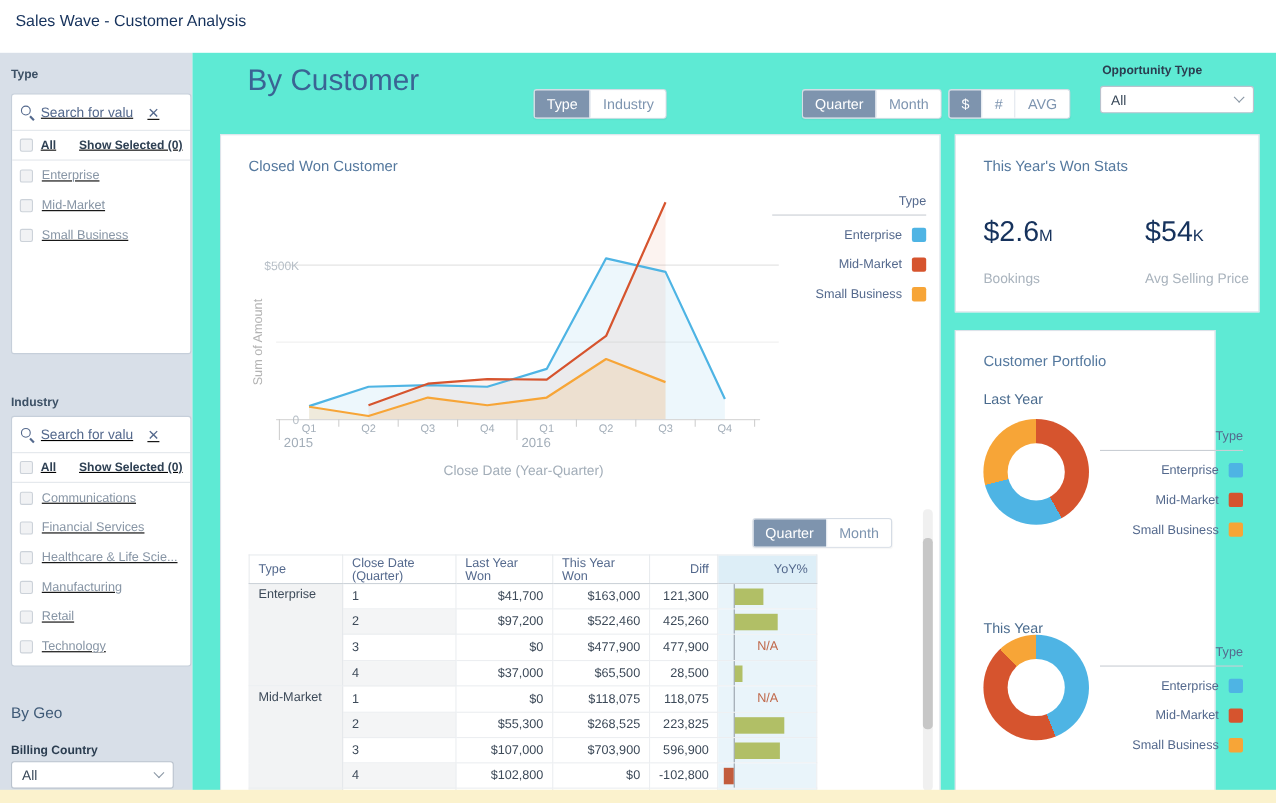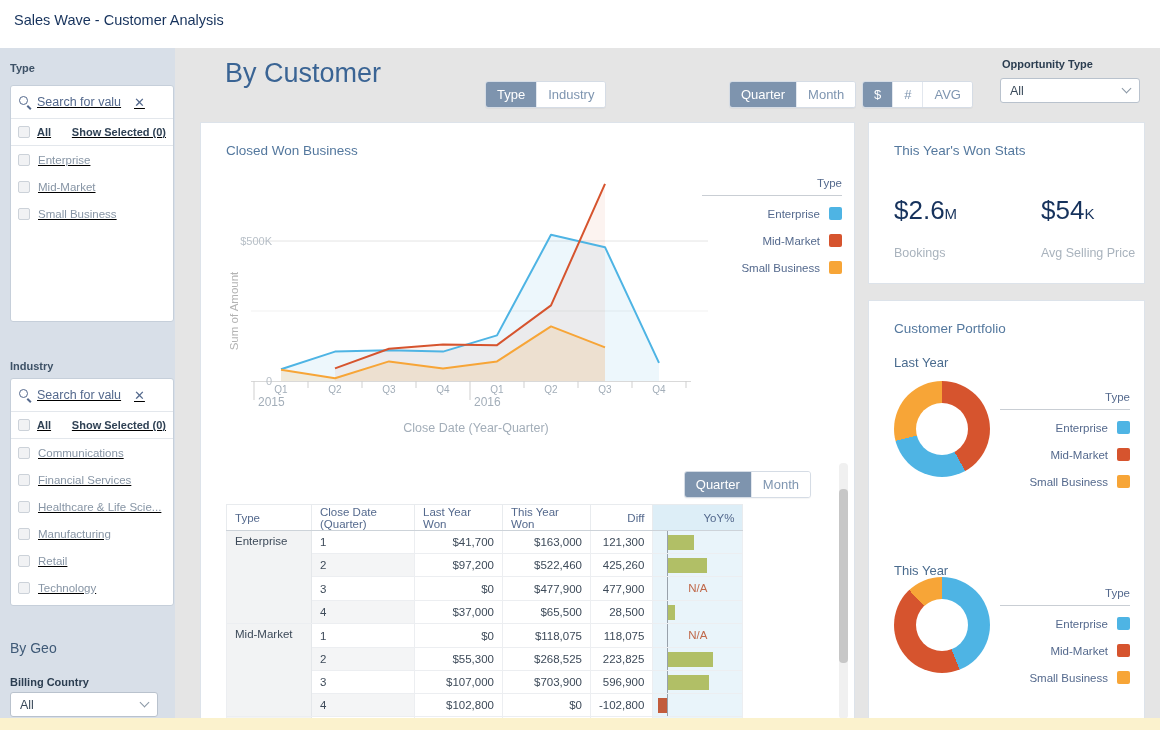--- a/index.html
+++ b/index.html
@@ -26,37 +26,37 @@
   .frow-all .show-sel { margin-left:auto; font-weight:600; }
   .cb { width:12px; height:12px; flex:0 0 12px; border:1px solid #ccd2d9; border-radius:2px; background:#f1f2f4; display:inline-block; }
   .fitem { display:flex; align-items:center; gap:8px; padding:0 7px; height:27px; font-size:11.5px; color:#8795a5; cursor:pointer; }
   .geo-heading { position:absolute; left:10px; top:592px; font-size:14px; color:#3f5a77; }
   .bc-label { position:absolute; left:10px; top:628px; font-size:11px; font-weight:700; color:#2b3d50; }
   .select { position:absolute; display:flex; align-items:center; justify-content:space-between; padding:0 9px; background:#fff; border:1px solid #b9c2cd; border-radius:3px; font-size:12.5px; color:#3a4a5a; cursor:pointer; }
   .chev { width:7px; height:7px; border-right:1.5px solid #8a97a5; border-bottom:1.5px solid #8a97a5; transform:rotate(45deg); margin-top:-4px; }
   .bc-select { left:10px; top:644px; width:148px; height:25px; }
 
   
-  .main { position:absolute; left:175px; top:48px; width:985px; height:682px; background:#e5e5e5; }
+  .main { position:absolute; left:175px; top:48px; width:985px; height:682px; background:#5eead4; }
   .page-title { position:absolute; left:50px; top:10px; font-size:27px; font-weight:400; color:#3a6494; }
   .toggle { position:absolute; display:flex; background:#fff; border:1px solid #d5dce5; border-radius:3px; box-shadow:0 1px 1px rgba(0,0,0,0.04); overflow:hidden; }
   .toggle button { font-family:"Liberation Sans",sans-serif; font-size:13px; height:25px; padding:0 11px; border:none; background:#fff; color:#7e95b0; cursor:pointer; border-left:1px solid #e2e7ee; }
   .toggle button:first-child { border-left:none; }
   .toggle button.sel { background:#7e94ae; color:#fff; }
   #dimension-toggle { left:310px; top:33px; }
   #period-toggle { left:554px; top:33px; }
   #measure-toggle { left:687px; top:33px; }
   .opp-label { position:absolute; left:827px; top:10px; font-size:11px; font-weight:700; color:#2b3d50; }
   .opp-select { left:825px; top:30px; width:140px; height:25px; }
 
   .card { position:absolute; background:#fff; border:1px solid #dde3ea; }
   .card-title { position:absolute; left:25px; top:20px; font-size:13.5px; color:#54789e; }
   .main-card { left:25px; top:74px; width:655px; height:600px; }
   .stats-card { left:693px; top:74px; width:277px; height:162px; }
-  .portfolio-card { left:693px; top:252px; width:277px; height:430px; }
+  .portfolio-card { left:693px; top:252px; width:237px; height:430px; }
 
   
   .legend { text-align:right; width:140px; }
   .legend-title { font-size:11.5px; color:#54698d; padding-bottom:6px; }
   .legend-divider { border-top:1px solid #c9ced4; margin-bottom:4px; }
   .legend-row { display:flex; justify-content:flex-end; align-items:center; height:27px; cursor:pointer; }
   .legend-label { font-size:11.5px; color:#54698d; }
   .legend-swatch { width:13px; height:13px; border-radius:2px; margin-left:9px; }
   #line-legend { position:absolute; right:12px; top:54px; }
   #line-chart { position:absolute; left:25px; top:53px; }
@@ -198,21 +198,21 @@
         <button>#</button>
         <button>AVG</button>
       </div>
     <div class="opp-label">Opportunity Type</div>
     <div class="select opp-select">
       <span>All</span>
       <span class="chev"></span>
     </div>
 
     <section class="card main-card">
-      <div class="card-title">Closed Won Business</div>
+      <div class="card-title">Closed Won Customer</div>
       <svg id="line-chart" width="500" height="270">
           <line x1="25" y1="135" x2="482" y2="135" stroke="#f1f1f1" stroke-width="1"></line>
           <line x1="25" y1="65" x2="482" y2="65" stroke="#e4e4e4" stroke-width="1"></line>
           <path d="M55,205 L55,193.24 L109,175.6 L163,174.2 L217,175.6 L271,159.35999999999999 L325,58.839999999999975 L379,71.16 L433,186.8 L433,205 Z" fill="#4eb4e4" fill-opacity="0.1" stroke="none"></path>
           <path d="M109,205 L109,192.4 L163,172.8 L217,168.6 L271,169.16 L325,129.39999999999998 L379,7.8799999999999955 L379,205 Z" fill="#d6542e" fill-opacity="0.07" stroke="none"></path>
           <path d="M55,205 L55,193.8 L109,202.2 L163,185.4 L217,192.4 L271,185.4 L325,150.39999999999998 L379,171.4 L379,205 Z" fill="#f7a537" fill-opacity="0.16" stroke="none"></path>
           <polyline points="55,193.24 109,175.6 163,174.2 217,175.6 271,159.35999999999999 325,58.839999999999975 379,71.16 433,186.8" fill="none" stroke="#4eb4e4" stroke-width="2" stroke-linejoin="round"></polyline>
           <polyline points="109,192.4 163,172.8 217,168.6 271,169.16 325,129.39999999999998 379,7.8799999999999955" fill="none" stroke="#d6542e" stroke-width="2" stroke-linejoin="round"></polyline>
           <polyline points="55,193.8 109,202.2 163,185.4 217,192.4 271,185.4 325,150.39999999999998 379,171.4" fill="none" stroke="#f7a537" stroke-width="2" stroke-linejoin="round"></polyline>
           <line x1="25" y1="205.5" x2="465" y2="205.5" stroke="#d9d9d9"></line>

